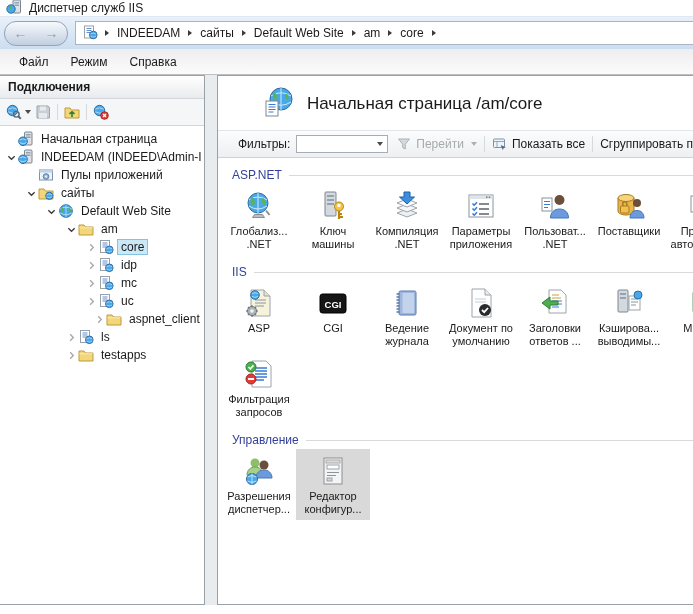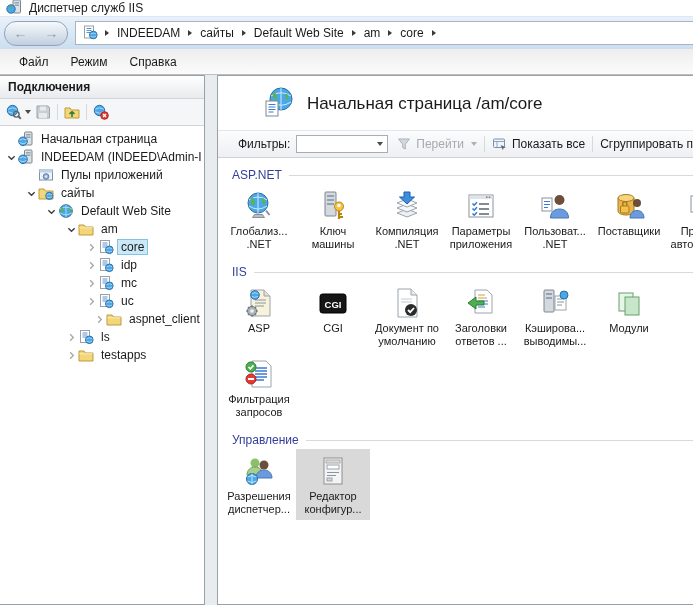--- a/index.html
+++ b/index.html
@@ -503,20 +503,30 @@
               <svg width="32" height="32" viewBox="0 0 32 32" xmlns="http://www.w3.org/2000/svg">
                 <rect x="3" y="7" width="26" height="19" rx="2.5" fill="#151515" stroke="#000"></rect>
                 <text x="16" y="20.5" font-size="9.5" font-weight="bold" fill="#fff" text-anchor="middle" font-family="Liberation Sans, sans-serif">CGI</text>
               </svg>
             </span>
             <div class="tile-label">CGI</div>
           </div>
           <div class="tile">
             <span class="tile-icon">
               <svg width="32" height="32" viewBox="0 0 32 32" xmlns="http://www.w3.org/2000/svg">
+                <rect x="8" y="4" width="17" height="24" rx="1.5" fill="#9db7dd" stroke="#5a7aa8"></rect>
+                <rect x="11.5" y="6" width="11.5" height="20" fill="#c3d3ec"></rect>
+                <path d="M8.5 7h-3M8.5 10h-3M8.5 13h-3M8.5 16h-3M8.5 19h-3M8.5 22h-3M8.5 25h-3" stroke="#5a7aa8" stroke-width="1.4"></path>
+              </svg>
+            </span>
+            <div class="tile-label">Ведение<br>журнала</div>
+          </div>
+          <div class="tile">
+            <span class="tile-icon">
+              <svg width="32" height="32" viewBox="0 0 32 32" xmlns="http://www.w3.org/2000/svg">
                 <path d="M7 2h13l6 6v22H7z" fill="#fff" stroke="#9aa4ad"></path>
                 <path d="M20 2v6h6" fill="#e9edf0" stroke="#9aa4ad"></path>
                 <path d="M10 12h11M10 15h11" stroke="#c6ccd2"></path>
                 <circle cx="20" cy="23" r="6" fill="#2b2b2b"></circle>
                 <path d="M17 23l2.2 2.2 3.8-4.2" stroke="#fff" stroke-width="1.8" fill="none"></path>
               </svg>
             </span>
             <div class="tile-label">Документ по<br>умолчанию</div>
           </div>
           <div class="tile">

